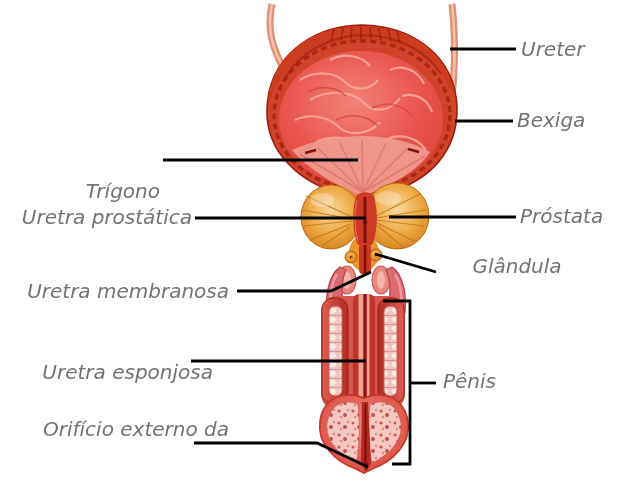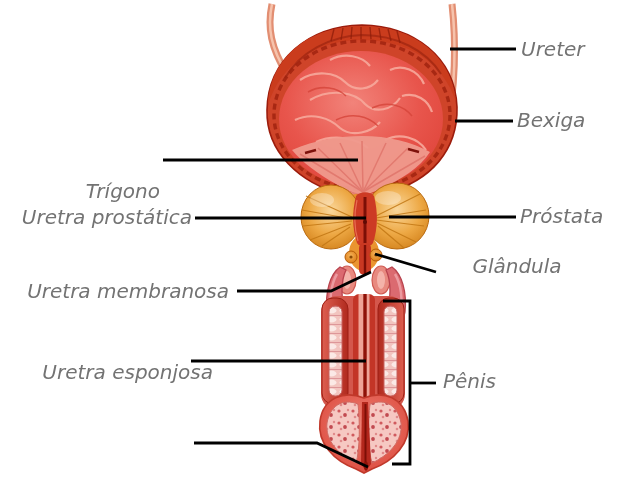--- a/index.html
+++ b/index.html
@@ -236,15 +236,16 @@
 <div class="label" style="right:480px;top:149px;margin-top:32px;">Trígono</div>
 <div class="label" style="right:448px;top:207px;">Uretra prostática</div>
 <div class="label" style="left:520px;top:206px;">Próstata</div>
 <div class="label center" style="left:446px;top:256px;width:142px;">
   <div>Glândula</div>
 </div>
 <div class="label" style="right:411px;top:281px;text-align:center;">Uretra membranosa</div>
 <div class="label" style="right:427px;top:350px;margin-top:12px;">Uretra esponjosa</div>
 <div class="label" style="left:443px;top:371px;">Pênis</div>
 <div class="label center" style="left:38px;top:419px;width:196px;">
+  <div>Orifício externo da</div>
 </div>
 
 </div>
 
 </body></html>

